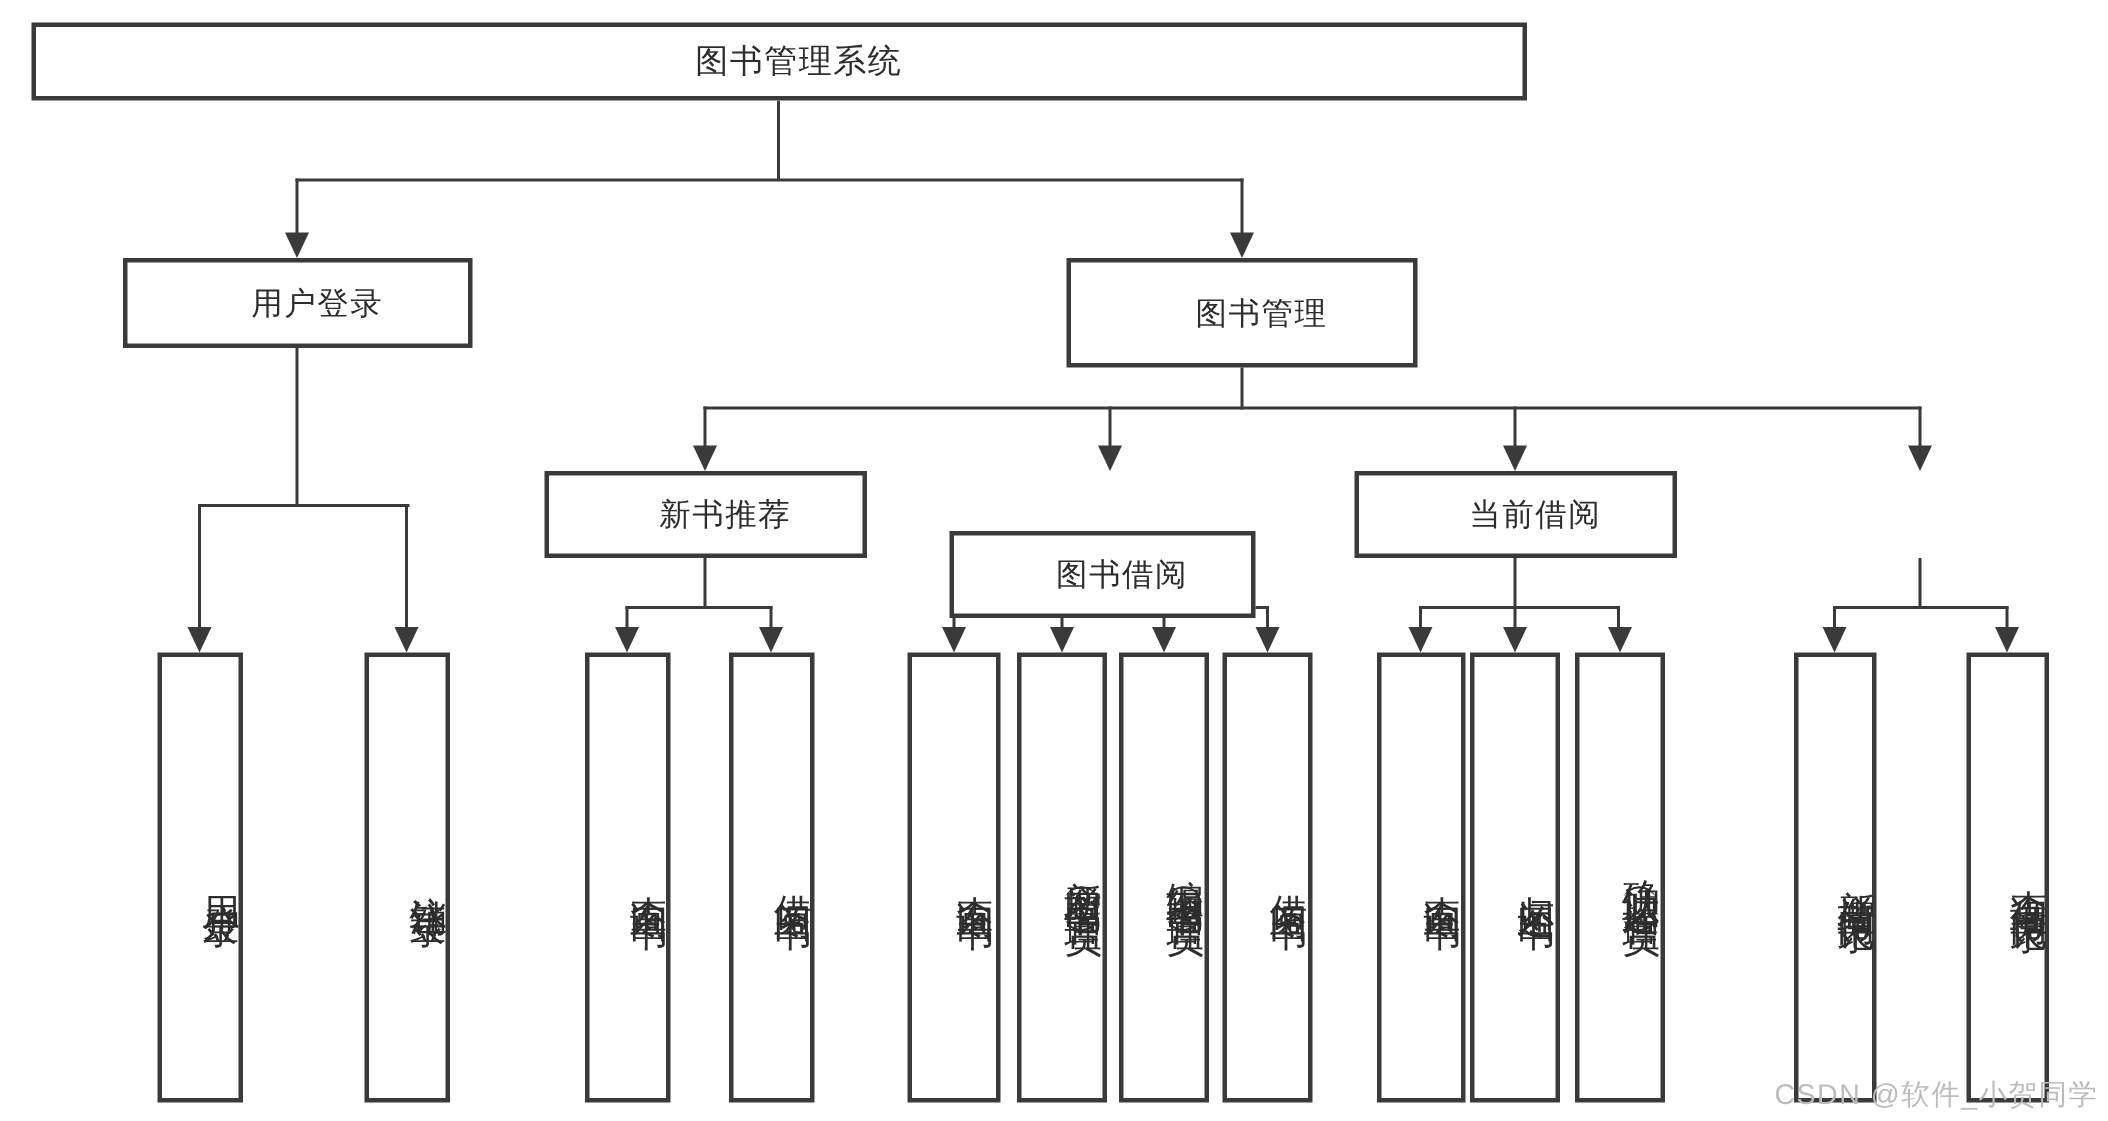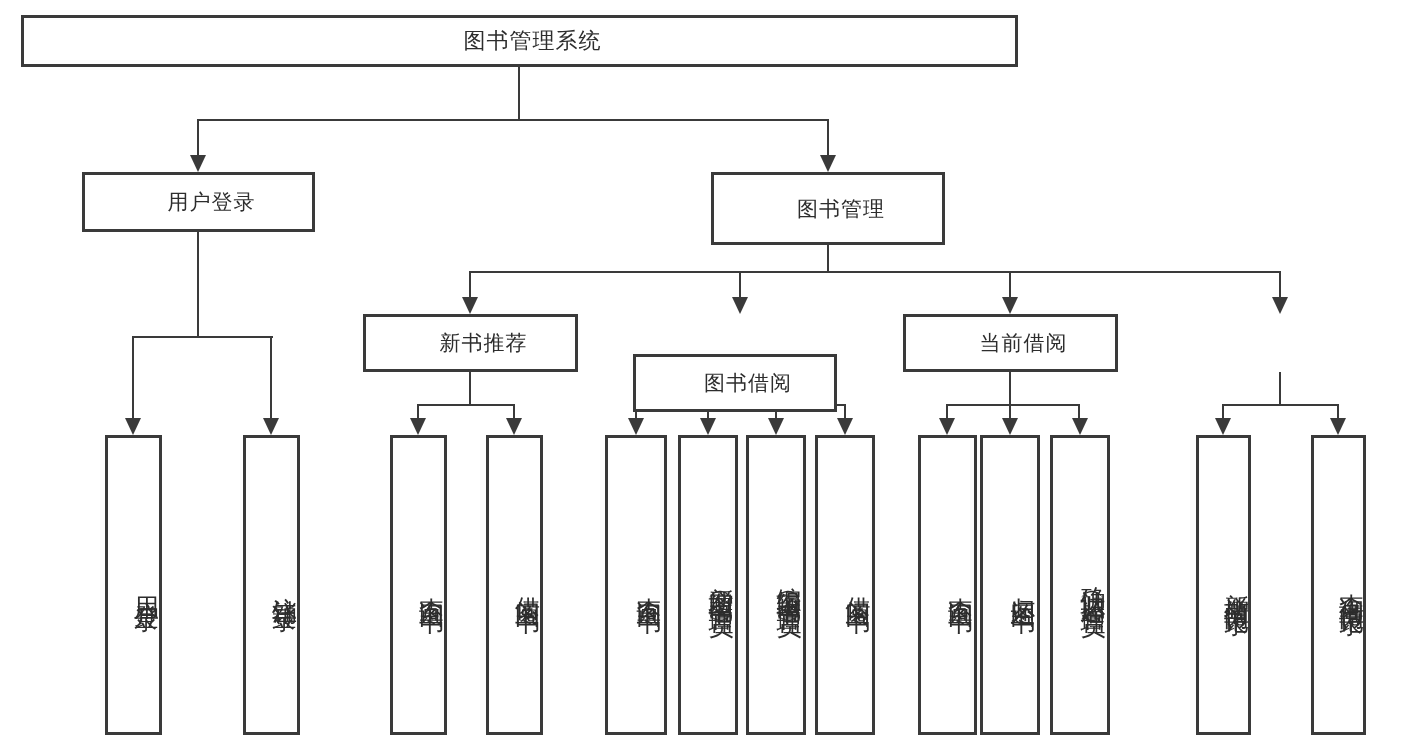--- a/index.html
+++ b/index.html
@@ -57,20 +57,21 @@
     font-size:19px;
     color:var(--wm);
     letter-spacing:1px;
     z-index:10;
   }
 </style>
 </head>
 <body>
 
 <div class="canvas">
+  <div class="watermark">CSDN @软件_小贺同学</div>
 <div class="line" style="left: 518px; top: 67px; width: 2px; height: 53px;"></div>
     <div class="line" style="left: 197px; top: 119px; width: 632px; height: 2px;"></div>
     <div class="line" style="left: 197px; top: 119px; width: 2px; height: 38px;"></div>
     <div class="line" style="left: 827px; top: 119px; width: 2px; height: 38px;"></div>
     <div class="line" style="left: 197px; top: 232px; width: 2px; height: 106px;"></div>
     <div class="line" style="left: 132px; top: 336px; width: 141px; height: 2px;"></div>
     <div class="line" style="left: 132px; top: 336px; width: 2px; height: 84px;"></div>
     <div class="line" style="left: 270px; top: 336px; width: 2px; height: 84px;"></div>
     <div class="line" style="left: 827px; top: 232px; width: 2px; height: 41px;"></div>
     <div class="line" style="left: 469px; top: 271px; width: 812px; height: 2px;"></div>

